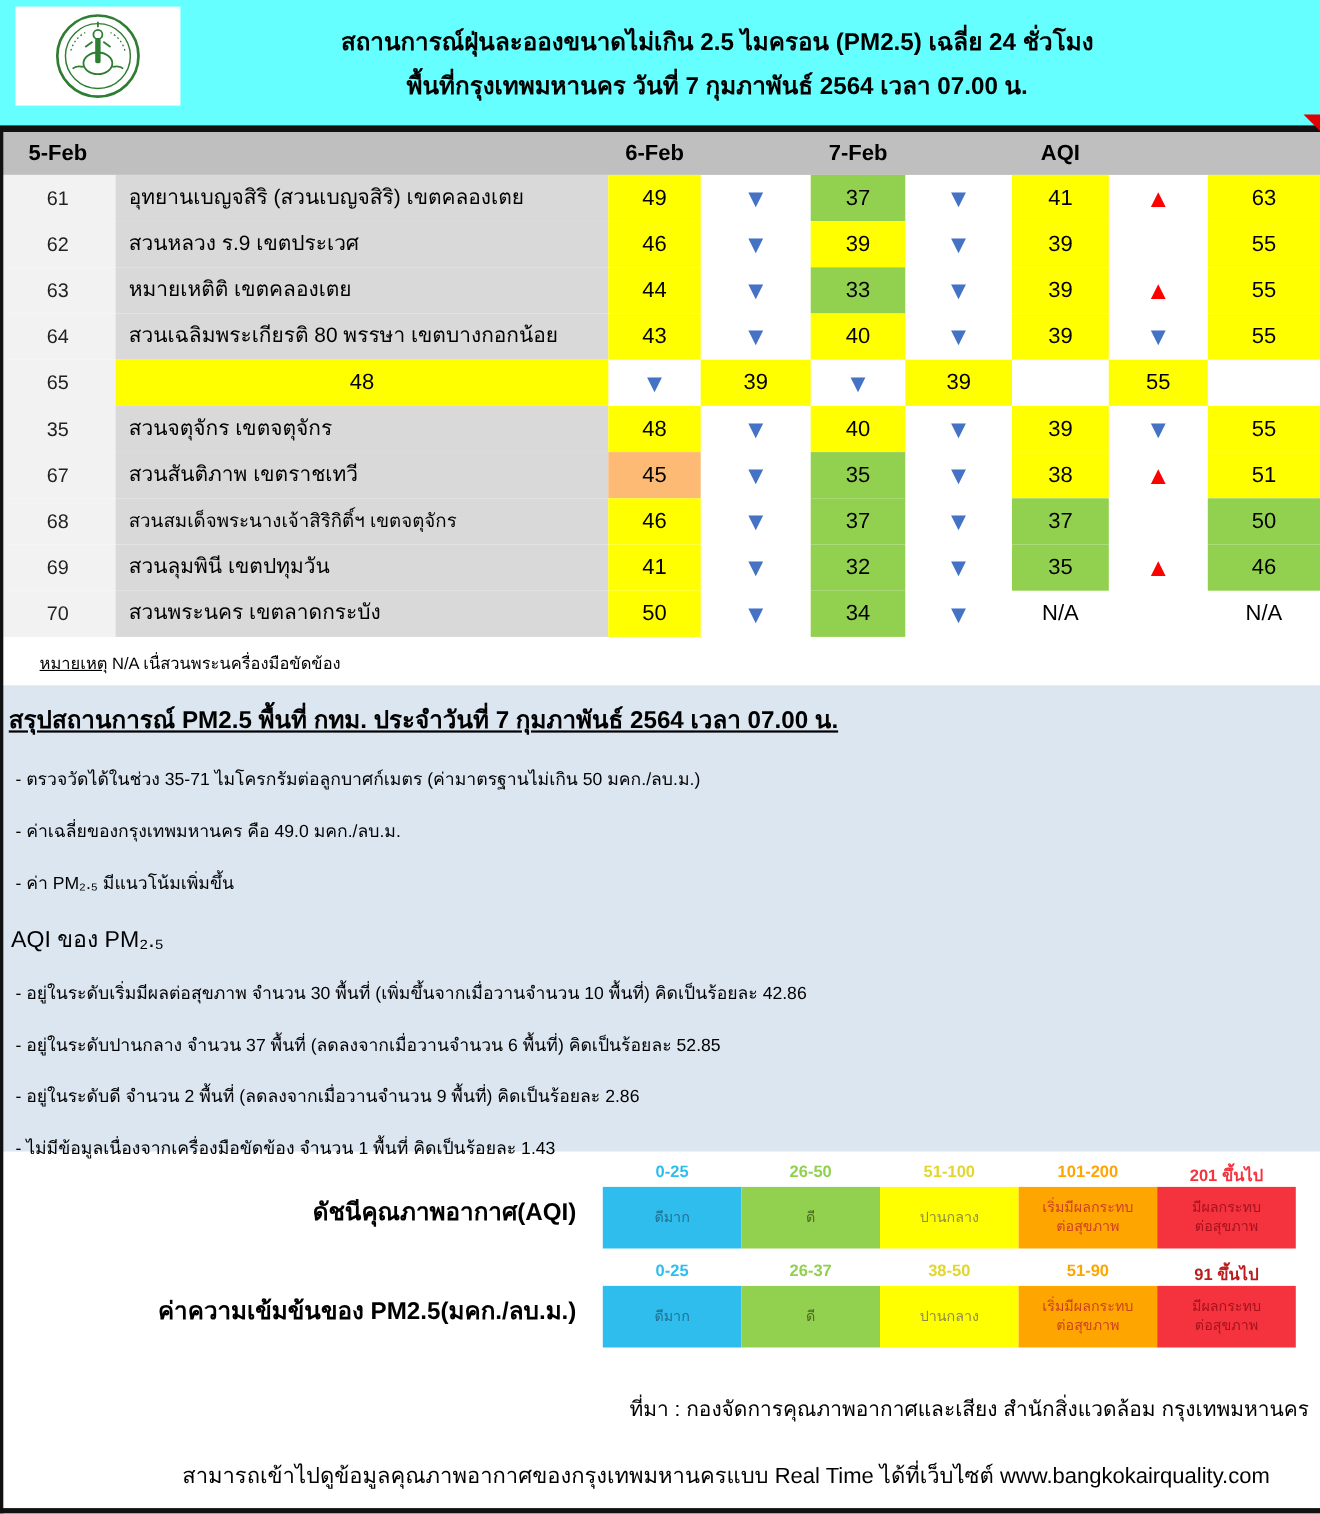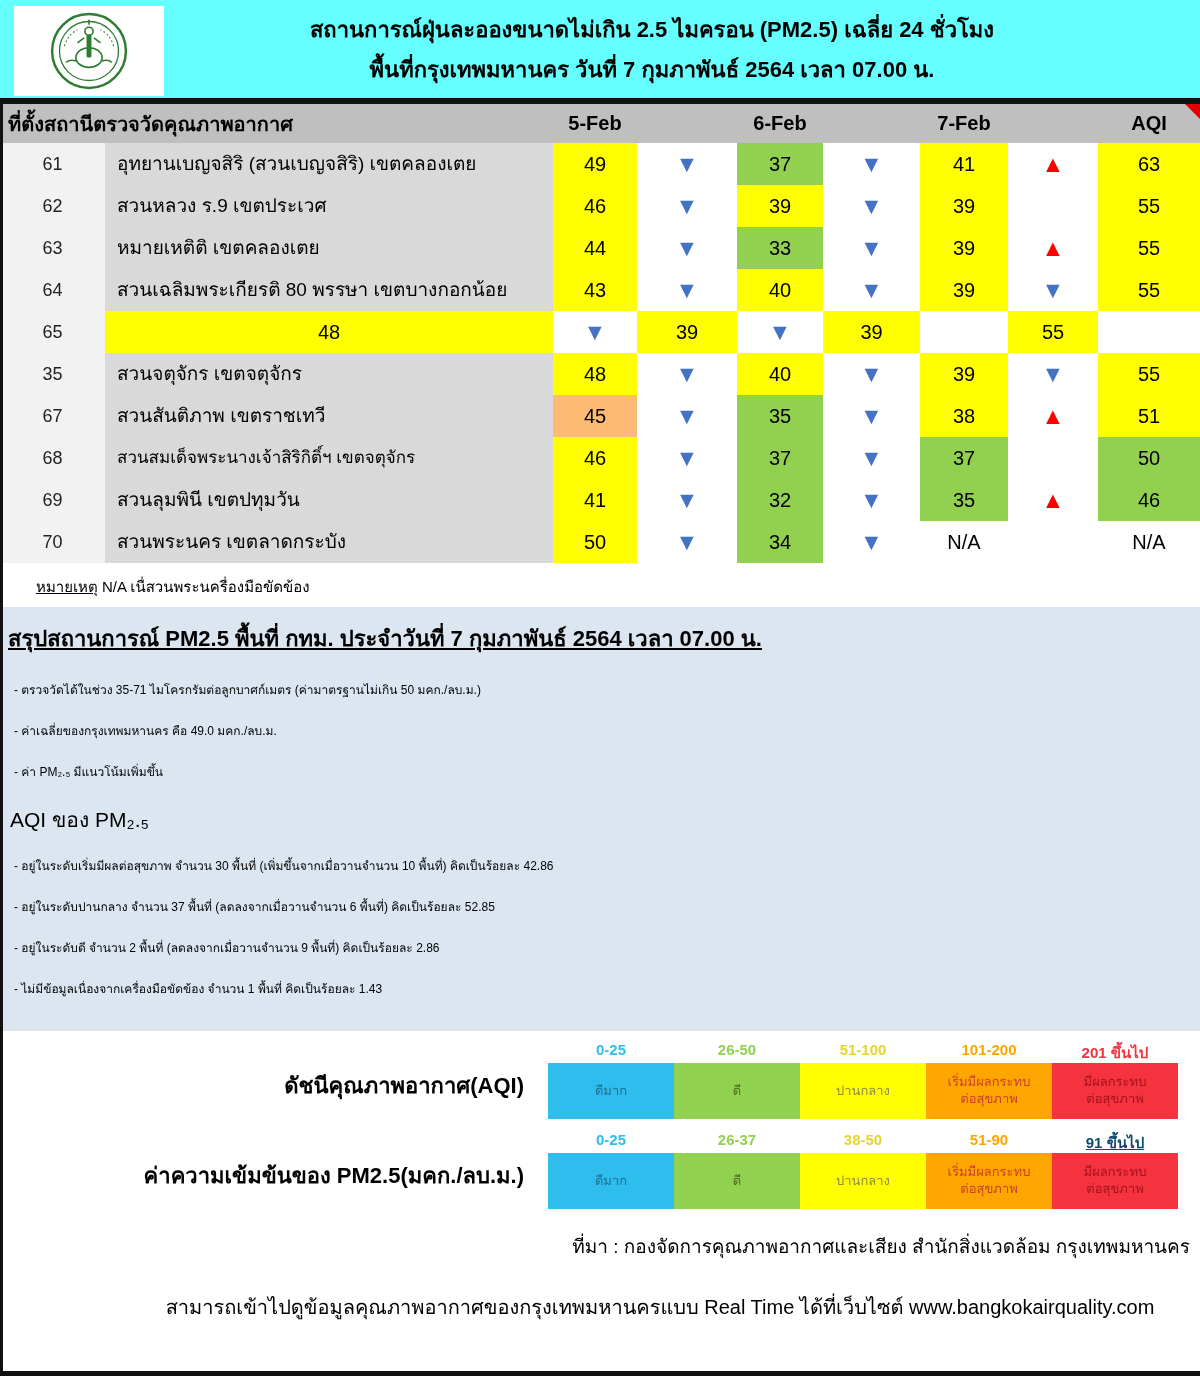--- a/index.html
+++ b/index.html
@@ -8,21 +8,21 @@
     position: relative; width: 1200px; height: 1376px; margin: 0 auto;
     background: #ffffff; color: #000;
     font-family: "Liberation Sans", "DejaVu Sans", sans-serif;
     overflow: hidden;
   }
   .left-edge { position:absolute; left:0; top:0; width:3px; height:100%; background:#111; }
   .bottom-bar { position:absolute; left:0; bottom:0; width:100%; height:5px; background:#111; }
 
   
   .banner {
-    position: relative; height: 104px; background: #66ffff;
+    position: relative; height: 120px; background: #66ffff;
     border-bottom: 6px solid #111;
     display: flex; flex-direction: column; justify-content: center; gap: 5px;
     text-align: center; padding-left: 120px; padding-right: 16px;
   }
   .banner .title { font-size: 22px; font-weight: bold; }
   .logo-box {
     position: absolute; left: 14px; top: 6px; width: 150px; height: 90px;
     background: #fff; display:flex; align-items:center; justify-content:center;
   }
   .corner-flag {
@@ -41,40 +41,40 @@
   .c-no { background:#f2f2f2; text-align:center; line-height:42px; font-size:18px; color:#222; }
   .c-name { background:#d9d9d9; padding-left:12px; line-height:42px; font-size:19px; white-space:nowrap; overflow:hidden; }
   .c-val { text-align:center; line-height:42px; }
   .c-arrow { text-align:center; line-height:42px; font-size:23px; }
   .note-line { padding: 12px 0 0 36px; font-size: 15px; height: 44px; }
   .note-label { text-decoration: underline; }
 
   
   .summary { background: #dce6f1; padding: 14px 16px 12px 8px; height: 424px; }
   .summary .heading { font-size: 22px; font-weight: bold; text-decoration: underline; margin-bottom: 24px; }
-  .summary .bullet { font-size: 12px; margin: 0 0 22px 6px; }
+  .summary .bullet { font-size: 16px; margin: 0 0 22px 6px; }
   .summary .subheading { font-size: 21px; margin: 4px 0 20px 2px; }
 
   
   .legend { padding-top: 10px; background:#fff; }
   .legend-row { display: flex; margin-bottom: 12px; }
   .legend-label {
     width: 548px; text-align: right; padding-right: 24px; font-size: 22px; font-weight: bold;
     align-self: flex-end; padding-bottom: 16px;
   }
   .legend-bars { display: flex; }
   .seg { width: 126px; }
   .seg-range { height: 22px; text-align: center; font-size: 15px; font-weight: bold; }
   .seg-bar {
     height: 56px; display: flex; flex-direction: column; justify-content: center;
     text-align: center; font-size: 13px; line-height: 1.3;
   }
 
   
-  .footer-source { text-align: right; padding-right: 10px; font-size: 19px; margin-top: 22px; }
+  .footer-source { text-align: right; padding-right: 10px; font-size: 19px; margin-top: 40px; }
   .footer-website { text-align: center; padding-left: 120px; font-size: 20px; margin-top: 30px; }
 </style>
 </head>
 <body>
 
 <div class="page">
   <div class="left-edge"></div>
 
   <div class="banner">
     <div class="logo-box">
@@ -89,21 +89,20 @@
         <path d="M20 44 q4 -14 16 -20 M80 44 q-4 -14 -16 -20" stroke="#2e7d32" stroke-width="1.4" fill="none" stroke-dasharray="2 3"></path>
       </svg>
     </div>
     <div class="title">สถานการณ์ฝุ่นละอองขนาดไม่เกิน 2.5 ไมครอน (PM2.5) เฉลี่ย 24 ชั่วโมง</div>
     <div class="title">พื้นที่กรุงเทพมหานคร วันที่ 7 กุมภาพันธ์ 2564 เวลา 07.00 น.</div>
   </div>
   <div class="corner-flag"></div>
 
 
   <div class="cols thead">
-    <div class="h-station">ที่ตั้งสถานีตรวจวัดคุณภาพอากาศ</div>
     <div class="h-date">5-Feb</div>
     <div></div>
     <div class="h-date">6-Feb</div>
     <div></div>
     <div class="h-date">7-Feb</div>
     <div></div>
     <div class="h-date">AQI</div>
   </div>
 
   <div class="cols trow">
@@ -298,21 +297,21 @@
           </div>
         </div>
         <div class="seg">
           <div class="seg-range" style="color: rgb(255, 165, 0);">51-90</div>
           <div class="seg-bar" style="background-color: rgb(255, 165, 0); color: rgb(204, 65, 37);">
             <span>เริ่มมีผลกระทบ</span>
               <span>ต่อสุขภาพ</span>
           </div>
         </div>
         <div class="seg">
-          <div class="seg-range" style="color: #0c4a6e; text-decoration: underline;">91 ขึ้นไป</div>
+          <div class="seg-range" style="color: #b91c1c;">91 ขึ้นไป</div>
           <div class="seg-bar" style="background-color: rgb(245, 51, 63); color: rgb(166, 18, 29);">
             <span>มีผลกระทบ</span>
               <span>ต่อสุขภาพ</span>
           </div>
         </div>
       </div>
     </div>
   </div>
 
   <div class="footer-source">ที่มา : กองจัดการคุณภาพอากาศและเสียง สำนักสิ่งแวดล้อม กรุงเทพมหานคร</div>

